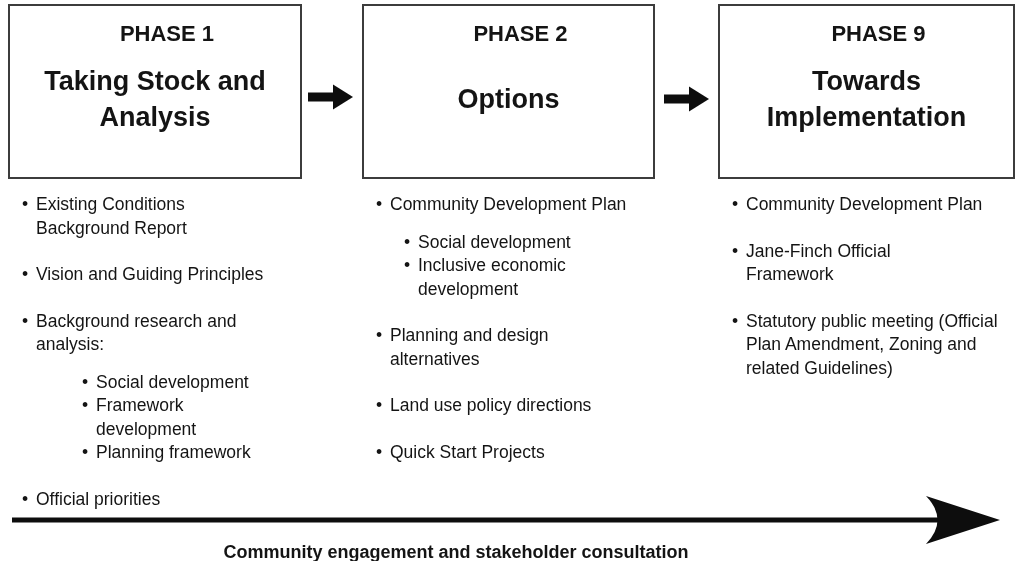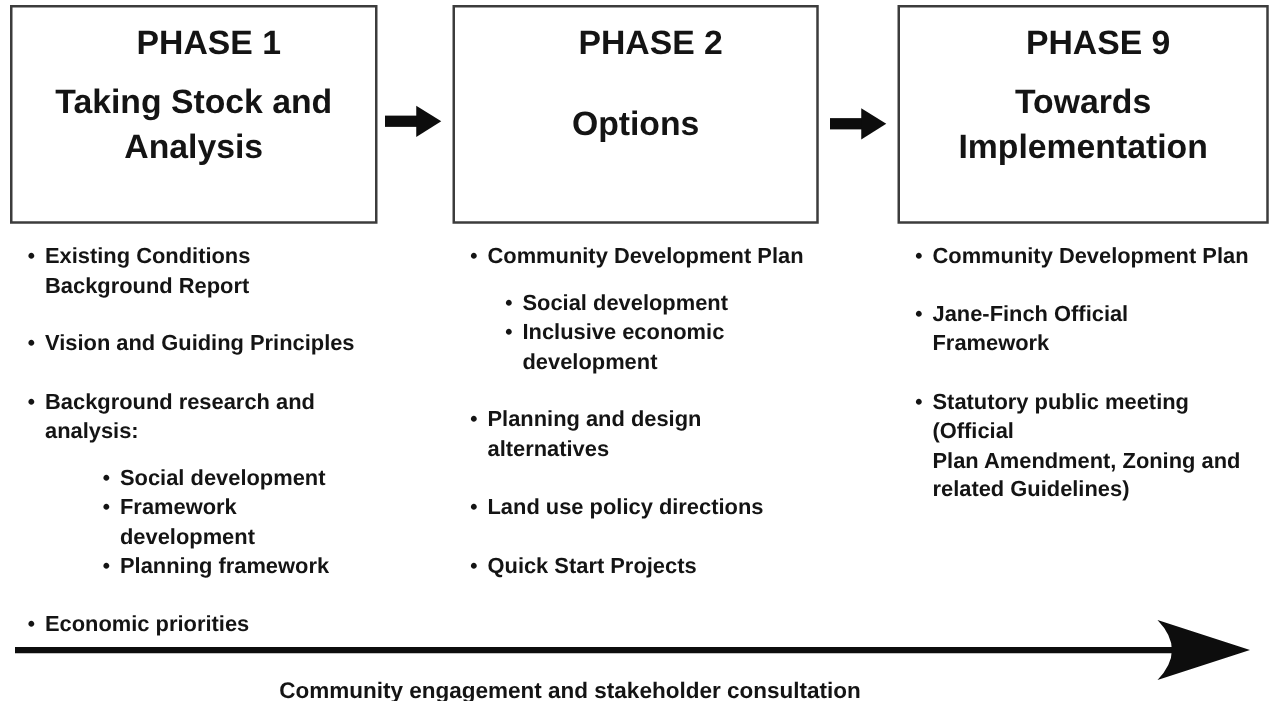--- a/index.html
+++ b/index.html
@@ -8,29 +8,29 @@
     font-family:"Liberation Sans","DejaVu Sans",sans-serif;color:#141414;overflow:hidden;
   }
   .col{position:absolute;top:4px;}
   .col-1{left:8px;width:294px;}
   .col-2{left:362px;width:293px;}
   .col-3{left:718px;width:297px;}
   .phase-box{
     box-sizing:border-box;height:175px;border:2px solid #3c3c3c;background:#ffffff;
     display:flex;flex-direction:column;align-items:center;padding-top:10px;text-align:center;
   }
-  .phase-title{font-weight:bold;font-size:27px;line-height:36px;white-space:pre-line;margin-left:24px;}
+  .phase-title{font-weight:bold;font-size:22px;line-height:36px;white-space:pre-line;margin-left:24px;}
   .phase-subtitle{
     font-weight:bold;font-size:27px;line-height:36px;white-space:pre-line;
     min-height:72px;display:flex;align-items:center;justify-content:center;margin-top:11px;
   }
   ul.bullets{list-style:none;margin:14px 0 0 0;padding:0 0 0 14px;font-size:17.5px;line-height:23.5px;}
   ul.bullets li{position:relative;padding-left:14px;margin-bottom:23px;}
   ul.bullets li::before{content:"\2022";position:absolute;left:0;top:0;}
-  ul.bullets li span{white-space:pre-line;font-weight:bold;}
+  ul.bullets li span{white-space:pre-line;}
   ul.sub{list-style:none;margin:14px;padding:0;}
   ul.sub li{margin-bottom:0;}
   ul.sub.deep{margin-left:46px;}
   ul.sub.shallow{margin-left:14px;}
   .flow-arrow{position:absolute;}
   .flow-arrow-1{left:308px;top:83px;}
   .flow-arrow-2{left:664px;top:85px;}
   .timeline-arrow{position:absolute;left:10px;top:492px;}
   .timeline-label{
     position:absolute;top:541px;left:0;width:912px;text-align:center;
@@ -53,21 +53,21 @@
 Background Report</span></li>
       <li><span>Vision and Guiding Principles</span></li>
       <li><span>Background research and
 analysis:</span>
         <ul class="sub deep">
           <li><span>Social development</span></li>
           <li><span>Framework development</span></li>
           <li><span>Planning framework</span></li>
         </ul>
       </li>
-      <li><span>Economic priorities</span></li>
+      <li><span>Official priorities</span></li>
     </ul>
   </div>
 
   <svg class="flow-arrow flow-arrow-1" width="46" height="28" viewBox="0 0 46 28" aria-hidden="true">
     <rect x="0" y="9.5" width="27" height="9" fill="#0d0d0d"></rect>
     <polygon points="25,1.5 45,14 25,26.5" fill="#0d0d0d"></polygon>
   </svg>
 
   <div class="col col-2">
     <div class="phase-box">

